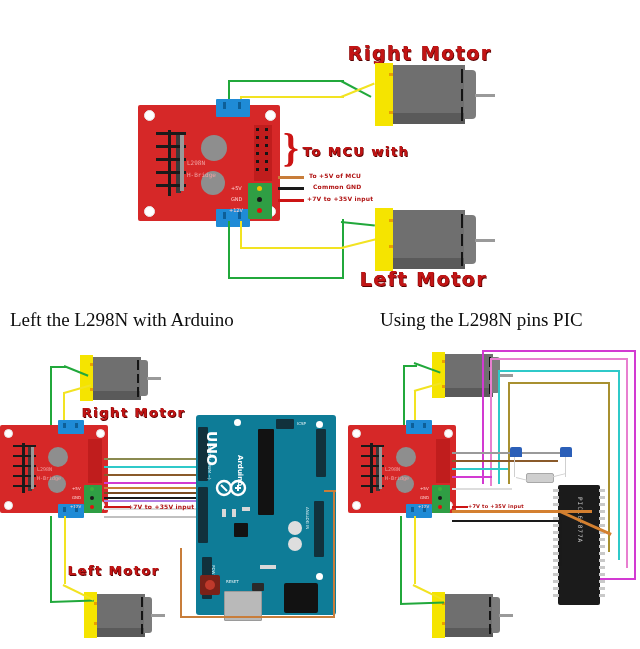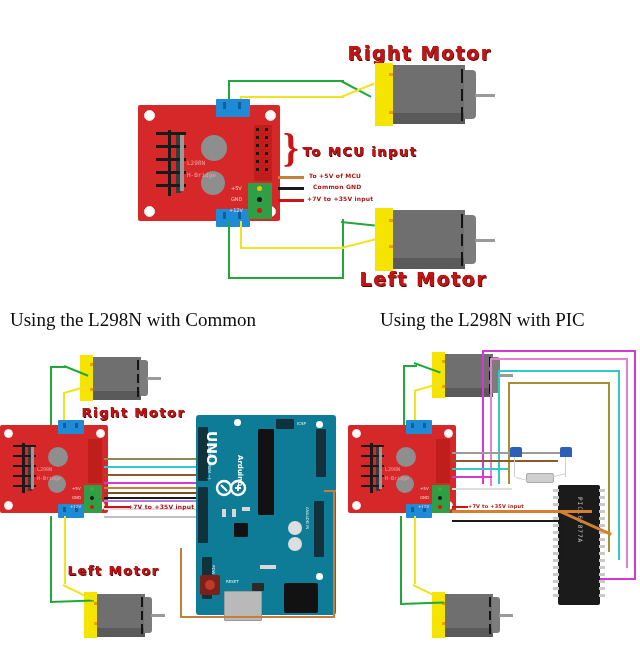--- a/index.html
+++ b/index.html
@@ -81,22 +81,22 @@
   .ecapleg{position:absolute;width:1px;background:#cfcfcf;}
 
   .brace{position:absolute;color:#cc1414;font-family:"Liberation Serif", serif;font-weight:bold;
     font-size:40px;line-height:1;}
 </style>
 </head>
 <body>
 
 <div class="canvas">
 
-  <div class="ttl" id="t-arduino">Using the L298N with Common</div>
-  <div class="ttl" id="t-pic">Using the L298N with PIC</div>
+  <div class="ttl" id="t-arduino">Left the L298N with Arduino</div>
+  <div class="ttl" id="t-pic">Using the L298N pins PIC</div>
 
   <div class="redcap" style="left:348px;top:42px;font-size:19px;">Right Motor</div>
   <div class="redcap" style="left:360px;top:268px;font-size:19px;">Left Motor</div>
 
   <div class="w wv" style="left:228px;top:80px;height:30px;background:#21a83b;"></div>
   <div class="w wh" style="left:228px;top:80px;width:116px;background:#21a83b;"></div>
   <div class="w" style="left:341px;top:80px;width:34px;height:2px;background:#21a83b;transform:rotate(28deg);transform-origin:left center;"></div>
   <div class="w wv" style="left:240px;top:96px;height:16px;background:#f2e322;"></div>
   <div class="w wh" style="left:240px;top:96px;width:104px;background:#f2e322;"></div>
   <div class="w" style="left:341px;top:96px;width:36px;height:2px;background:#f2e322;transform:rotate(-22deg);transform-origin:left center;"></div>
@@ -161,21 +161,21 @@
     <div class="pwrblk" style="left:110px;top:78px;width:24px;height:36px;"></div>
     <div class="pwrpin" style="left:119px;top:81px;background:#f2c200;"></div>
     <div class="pwrpin" style="left:119px;top:92px;background:#1a1a1a;"></div>
     <div class="pwrpin" style="left:119px;top:103px;background:#e01010;"></div>
     <div class="plbl" style="left:93px;top:80px;">+5V</div>
     <div class="plbl" style="left:93px;top:91px;">GND</div>
     <div class="plbl" style="left:91px;top:102px;">+12V</div>
   </div>
 
   <div class="brace" style="left:283px;top:128px;">}</div>
-  <div class="redcap" style="left:303px;top:144px;font-size:13px;">To MCU input</div>
+  <div class="redcap" style="left:303px;top:144px;font-size:13px;">To MCU with</div>
 
   <div class="w wh" style="left:278px;top:176px;width:26px;height:3px;background:#c87d3a;"></div>
   <div class="redsmall" style="left:309px;top:172px;">To +5V of MCU</div>
 
   <div class="w wh" style="left:278px;top:187px;width:26px;height:3px;background:#1a1a1a;"></div>
   <div class="redsmall" style="left:313px;top:183px;">Common GND</div>
 
   <div class="w wh" style="left:278px;top:199px;width:26px;height:3px;background:#cc1414;"></div>
   <div class="redsmall" style="left:307px;top:195px;">+7V to +35V input</div>
 

